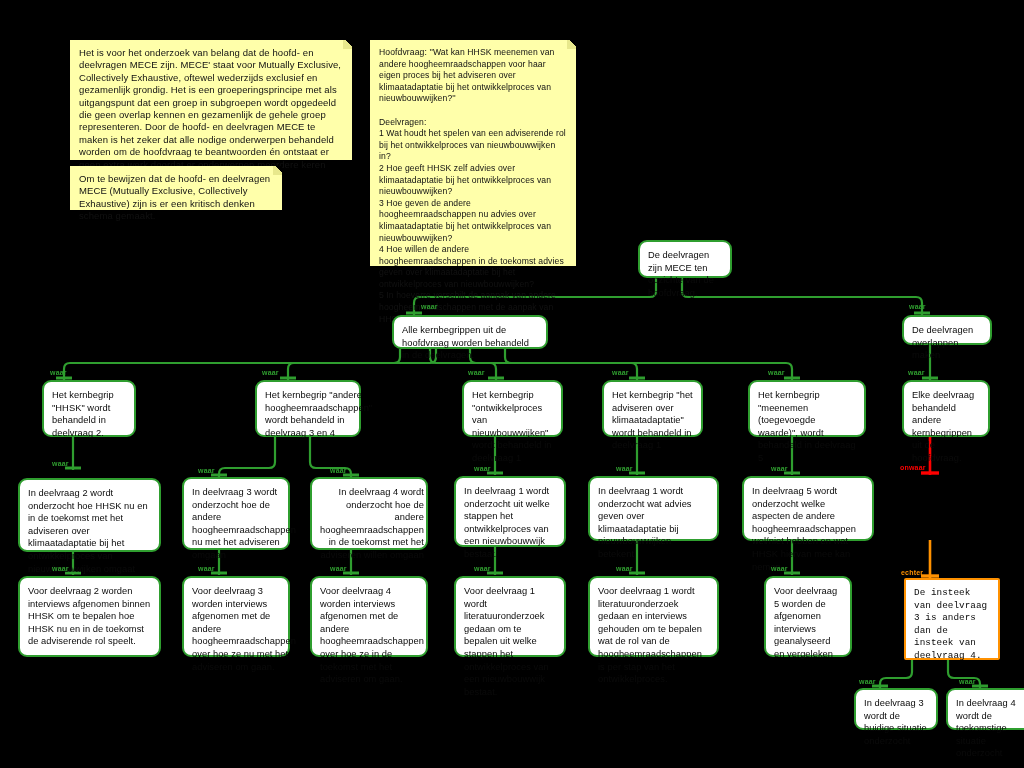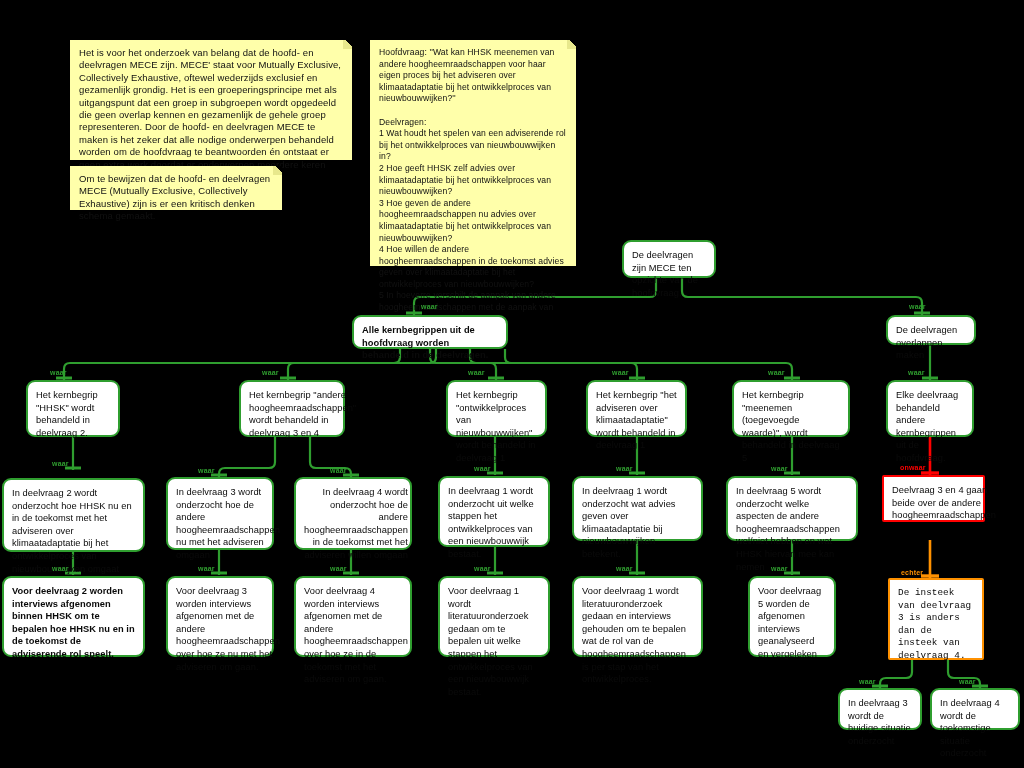--- a/index.html
+++ b/index.html
@@ -55,20 +55,21 @@
     font-size: 9.3px;
     line-height: 12.6px;
     padding: 7px 8px;
     box-sizing: border-box;
     border: 2px solid #2f9e2f;
     border-radius: 9px;
     letter-spacing: 0.05px;
     white-space: pre-wrap;
     display: flex;
     align-items: flex-start;
+    margin-left: 16px;
   }
   .node.root {
     border-radius: 9px;
   }
   .node.red {
     border-color: #ff0000;
     border-radius: 2px;
   }
   .node.orange {
     border-color: #ff9100;
@@ -179,53 +180,52 @@
 
 Deelvragen:
 1 Wat houdt het spelen van een adviserende rol bij het ontwikkelproces van nieuwbouwwijken in?
 2 Hoe geeft HHSK zelf advies over klimaatadaptatie bij het ontwikkelproces van nieuwbouwwijken?
 3 Hoe geven de andere hoogheemraadschappen nu advies over klimaatadaptatie bij het ontwikkelproces van nieuwbouwwijken?
 4 Hoe willen de andere hoogheemraadschappen in de toekomst advies geven over klimaatadaptatie bij het ontwikkelproces van nieuwbouwwijken?
 5 In hoeverre verschilt de aanpak van andere hoogheemraadschappen met de aanpak van HHSK</div>
 
   <div class="node root" style="left:622px; top:240px; width:94px; height:38px;">De deelvragen zijn MECE ten opzichte van de hoofdvraag.</div>
 
-  <div class="node" style="left:352px; top:315px; width:156px; height:34px;font-weight:bold;">Alle kernbegrippen uit de hoofdvraag worden behandeld in de deelvragen.</div>
+  <div class="node" style="left:376px; top:315px; width:156px; height:34px;">Alle kernbegrippen uit de hoofdvraag worden behandeld in de deelvragen.</div>
 
   <div class="node" style="left:886px; top:315px; width:90px; height:30px;">De deelvragen overlappen maken</div>
 
   <div class="node" style="left:26px; top:380px; width:94px; height:57px;">Het kernbegrip "HHSK" wordt behandeld in deelvraag 2.</div>
 
   <div class="node" style="left:239px; top:380px; width:106px; height:57px;">Het kernbegrip "andere hoogheemraadschappen" wordt behandeld in deelvraag 3 en 4</div>
 
   <div class="node" style="left:446px; top:380px; width:101px; height:57px;">Het kernbegrip "ontwikkelproces van nieuwbouwwijken" wordt behandeld in deelvraag 1</div>
 
   <div class="node" style="left:586px; top:380px; width:101px; height:57px;">Het kernbegrip "het adviseren over klimaatadaptatie" wordt behandeld in deelvraag 1</div>
 
   <div class="node" style="left:732px; top:380px; width:118px; height:57px;">Het kernbegrip "meenemen (toegevoegde waarde)", wordt behandeld in deelvraag 5</div>
 
   <div class="node" style="left:886px; top:380px; width:88px; height:57px;">Elke deelvraag behandeld andere kernbegrippen uit de hoofdvraag.</div>
 
-  <div class="node red" style="left:882px; top:475px; width:103px; height:47px;">Deelvraag 3 en 4 gaan beide over de andere hoogheemraadschappen</div>
 
   <div class="node orange" style="left:888px; top:578px; width:96px; height:82px;font-family:Liberation Mono, monospace;">De insteek  van deelvraag 3 is anders dan de insteek van deelvraag 4.</div>
 
   <div class="node" style="left:2px; top:478px; width:143px; height:74px;">In deelvraag 2 wordt onderzocht hoe HHSK nu en in de toekomst met het adviseren over klimaatadaptatie bij het ontwikkelproces van nieuwbouwwijken omgaat</div>
 
   <div class="node" style="left:166px; top:477px; width:108px; height:73px;">In deelvraag 3 wordt onderzocht hoe de andere hoogheemraadschappen nu met het adviseren omgaan</div>
 
   <div class="node" style="left:294px; top:477px; width:118px; height:73px;text-align:right;">In deelvraag 4 wordt onderzocht hoe de andere hoogheemraadschappen in de toekomst met het adviseren willen omgaan</div>
 
   <div class="node" style="left:438px; top:476px; width:112px; height:71px;">In deelvraag 1 wordt onderzocht uit welke stappen het ontwikkelproces van een nieuwbouwwijk bestaat.</div>
 
   <div class="node" style="left:572px; top:476px; width:131px; height:65px;">In deelvraag 1 wordt onderzocht wat advies geven over klimaatadaptatie bij nieuwbouwwijken betekent.</div>
 
   <div class="node" style="left:726px; top:476px; width:132px; height:65px;">In deelvraag 5 wordt onderzocht welke aspecten de andere hoogheemraadschappen wel/niet hebben en wat HHSK hiervan mee kan nemen</div>
 
-  <div class="node" style="left:2px; top:576px; width:143px; height:81px;font-weight:bold;">Voor deelvraag 2 worden interviews afgenomen binnen HHSK om te bepalen hoe HHSK nu en in de toekomst de adviserende rol speelt.</div>
+  <div class="node" style="left:2px; top:576px; width:143px; height:81px;">Voor deelvraag 2 worden interviews afgenomen binnen HHSK om te bepalen hoe HHSK nu en in de toekomst de adviserende rol speelt.</div>
 
   <div class="node" style="left:166px; top:576px; width:108px; height:81px;">Voor deelvraag 3 worden interviews afgenomen met de andere hoogheemraadschappen over hoe ze nu met het adviseren om gaan.</div>
 
   <div class="node" style="left:294px; top:576px; width:118px; height:81px;">Voor deelvraag 4 worden interviews afgenomen met de andere hoogheemraadschappen over hoe ze in de toekomst met het adviseren om gaan.</div>
 
   <div class="node" style="left:438px; top:576px; width:112px; height:81px;">Voor deelvraag 1 wordt literatuuronderzoek  gedaan om te bepalen uit welke stappen het ontwikkelproces van een nieuwbouwwijk bestaat.</div>
 
   <div class="node" style="left:572px; top:576px; width:131px; height:81px;">Voor deelvraag 1 wordt literatuuronderzoek gedaan en interviews gehouden om te bepalen wat de rol van de hoogheemraadschappen is per stap van het ontwikkelproces.</div>
 
   <div class="node" style="left:748px; top:576px; width:88px; height:81px;">Voor deelvraag 5 worden de afgenomen interviews geanalyseerd en vergeleken</div>

